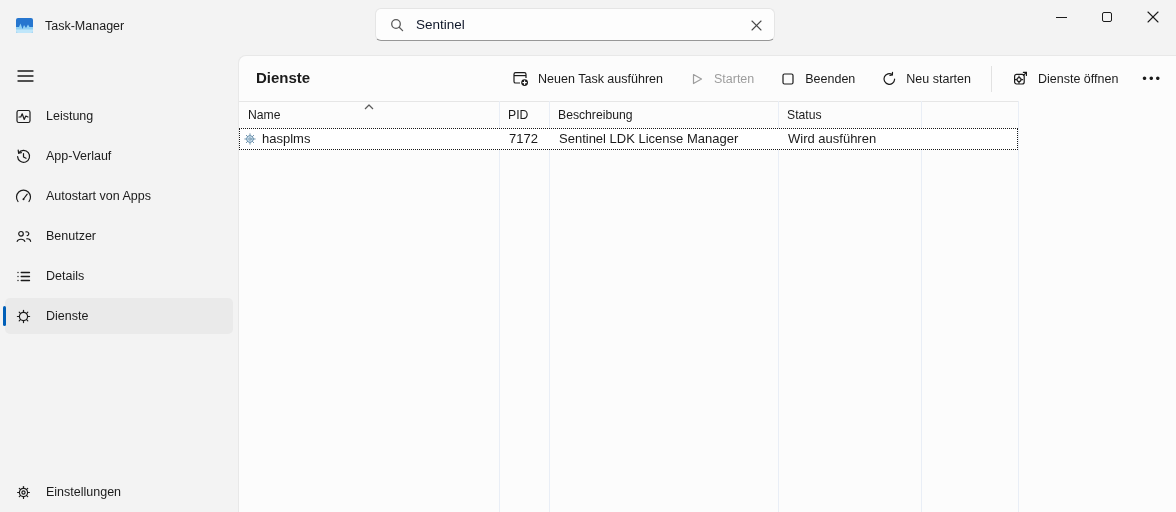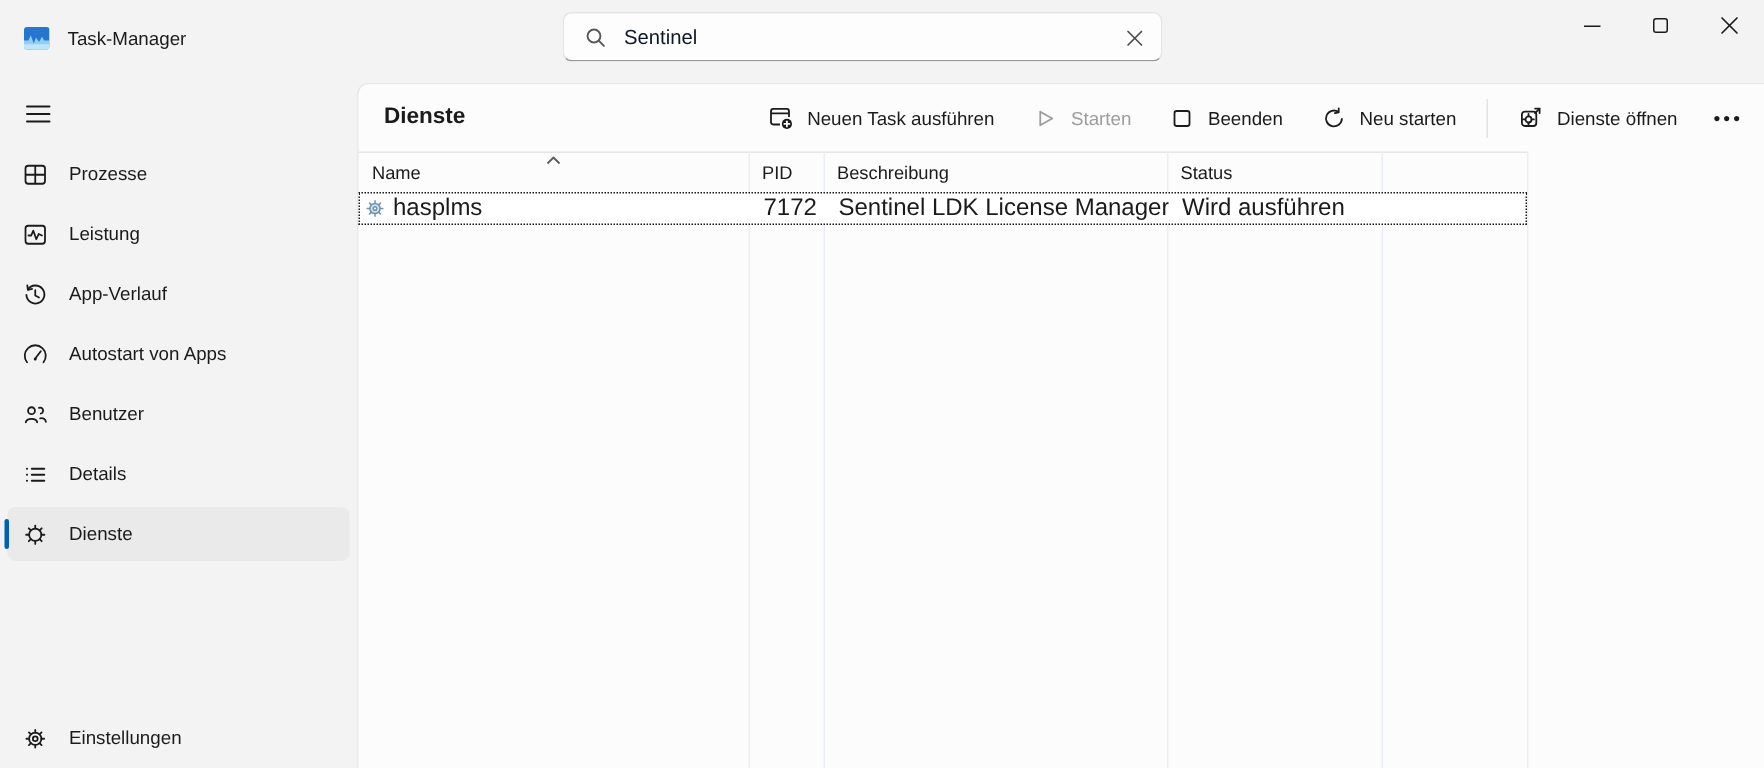--- a/index.html
+++ b/index.html
@@ -74,21 +74,21 @@
   .grid-line { position:absolute; top:45px; bottom:0; width:1px; background:#e9eef6; }
   .thead { position:absolute; left:0; top:46px; width:779px; height:26px; font-size:12.2px; }
   .th { position:absolute; top:0; height:26px; line-height:26px; padding-left:9px;
     white-space:nowrap; overflow:hidden; cursor:pointer; }
   .sort-chevron { position:absolute; left:125px; top:2px; }
   .trow {
     position:absolute; left:0; top:72px; width:779px; height:22px;
     border:1px dotted #1a1a1a; background:#fff; cursor:pointer;
   }
   .td { position:absolute; top:0; height:20px; line-height:20px; padding-left:9px;
-    font-size:16px; white-space:nowrap; overflow:hidden; }
+    font-size:13px; white-space:nowrap; overflow:hidden; }
   .td-name { display:flex; align-items:center; gap:5px; padding-left:3px; }
 </style>
 </head>
 <body>
 
 <div class="titlebar">
   <span class="app-icon">
     <svg width="17" height="17" viewBox="0 0 17 17">
       <rect x="0" y="1" width="17" height="15" rx="2" fill="#2676cf"></rect>
       <path d="M0 10 L3 10 L4.5 6.5 L6.5 12 L8 8 L10 11 L12 7.5 L13.5 10 L17 10 L17 14 A2 2 0 0 1 15 16 L2 16 A2 2 0 0 1 0 14 Z" fill="#8fd0f4"></path>
@@ -133,28 +133,20 @@
   <div class="hamburger">
     <svg width="17" height="14" viewBox="0 0 17 14" stroke="#1b1b1b" stroke-width="1.3" stroke-linecap="round">
       <line x1="1" y1="2" x2="16" y2="2"></line>
         <line x1="1" y1="7" x2="16" y2="7"></line>
         <line x1="1" y1="12" x2="16" y2="12"></line>
     </svg>
   </div>
 
   <div class="nav">
 
-    <div class="nav-item">
-      <svg width="17" height="17" viewBox="0 0 17 17" fill="none" stroke="#1b1b1b" stroke-width="1.2">
-        <rect x="2" y="2.5" width="13" height="12" rx="1.8"></rect>
-        <line x1="8.5" y1="2.5" x2="8.5" y2="14.5"></line>
-          <line x1="2" y1="8.5" x2="15" y2="8.5"></line>
-      </svg>
-      <span class="lbl">Prozesse</span>
-    </div>
 
     <div class="nav-item">
       <svg width="17" height="17" viewBox="0 0 17 17" fill="none" stroke="#1b1b1b" stroke-width="1.2">
         <rect x="2" y="2.5" width="13" height="12" rx="1.8"></rect>
         <polyline points="4,9 5.8,9 7.2,5.8 9.2,11.5 10.8,8 13,9" stroke-linejoin="round" stroke-linecap="round"></polyline>
       </svg>
       <span class="lbl">Leistung</span>
     </div>
 
     <div class="nav-item">

